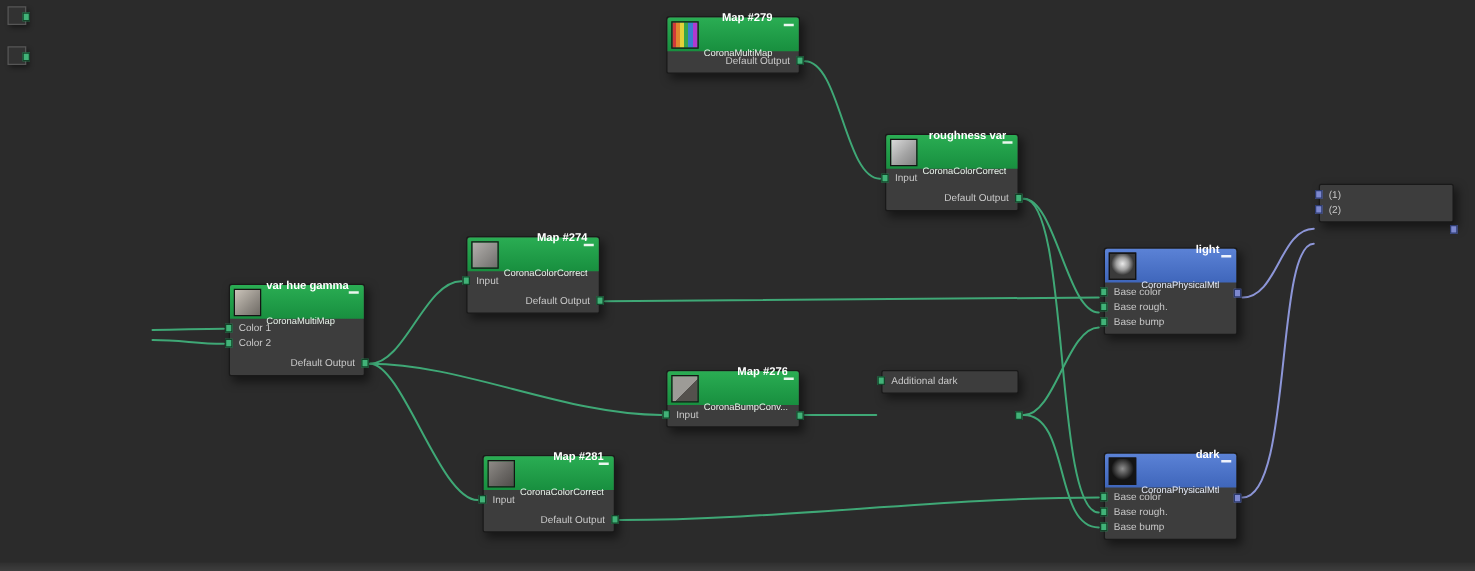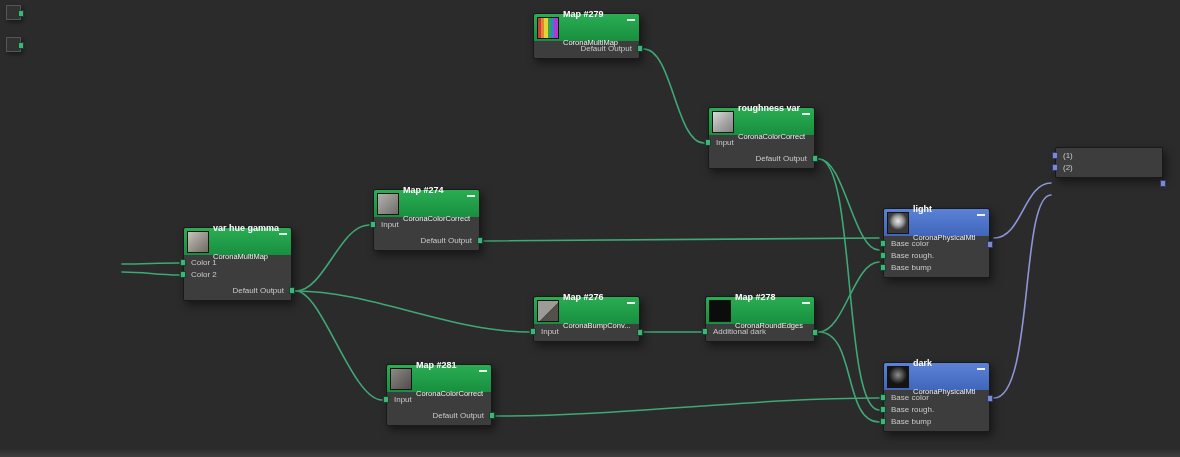--- a/index.html
+++ b/index.html
@@ -36,21 +36,21 @@
   .hdr.solo { height:28px; border-radius:2px; }
   .hdr.green { background:linear-gradient(180deg,#2aad53,#188f3f); }
   .hdr.blue  { background:linear-gradient(180deg,#5b82d6,#3f66bb); }
   .thumb {
     width:22px; height:22px; flex:0 0 auto;
     border:1px solid #141414;
   }
   .hdr-text { display:flex; flex-direction:column; overflow:hidden; }
   .title {
     font-size:9px; font-weight:bold; color:#ffffff;
-    line-height:10px; white-space:nowrap;
+    line-height:10px; white-space:nowrap;text-align:right;
   }
   .subtitle {
     font-size:7.5px; color:#e8f3ea;
     line-height:9px; white-space:nowrap;margin-top:19px;
   }
   .hdr.blue .subtitle { color:#e6ecfa; }
   .minbtn { position:absolute; top:2px; right:3px; width:10px; height:8px; }
   .minbtn::after {
     content:""; display:block; margin:3px 1px 0 1px;
     border-top:2px solid rgba(255,255,255,0.9);
@@ -223,28 +223,20 @@
     <div class="body">
       <div class="row in">
         <span class="sock l"></span>
         <span class="lbl">Input</span>
       </div>
     </div>
     <span class="sock r" style="top:32px"></span>
   </div>
 
   <div class="node" style="left:705px;top:296px;width:110px">
-    <div class="hdr green">
-      <span class="thumb t-map278"></span>
-      <span class="hdr-text">
-        <span class="title">Map #278</span>
-        <span class="subtitle">CoronaRoundEdges</span>
-      </span>
-      <span class="minbtn"></span>
-    </div>
     <div class="body">
       <div class="row in">
         <span class="sock l"></span>
         <span class="lbl">Additional dark</span>
       </div>
     </div>
     <span class="sock r" style="top:32px"></span>
   </div>
 
   <div class="node" style="left:386px;top:364px;width:106px">
@@ -262,21 +254,21 @@
         <span class="lbl">Input</span>
       </div>
       <div class="row gap"></div>
       <div class="row out">
         <span class="lbl">Default Output</span>
         <span class="sock r"></span>
       </div>
     </div>
   </div>
 
-  <div class="node" style="left:883px;top:208px;width:107px">
+  <div class="node" style="left:883px;top:198px;width:107px">
     <div class="hdr blue">
       <span class="thumb t-light"></span>
       <span class="hdr-text">
         <span class="title">light</span>
         <span class="subtitle">CoronaPhysicalMtl</span>
       </span>
       <span class="minbtn"></span>
     </div>
     <div class="body">
       <div class="row in">

